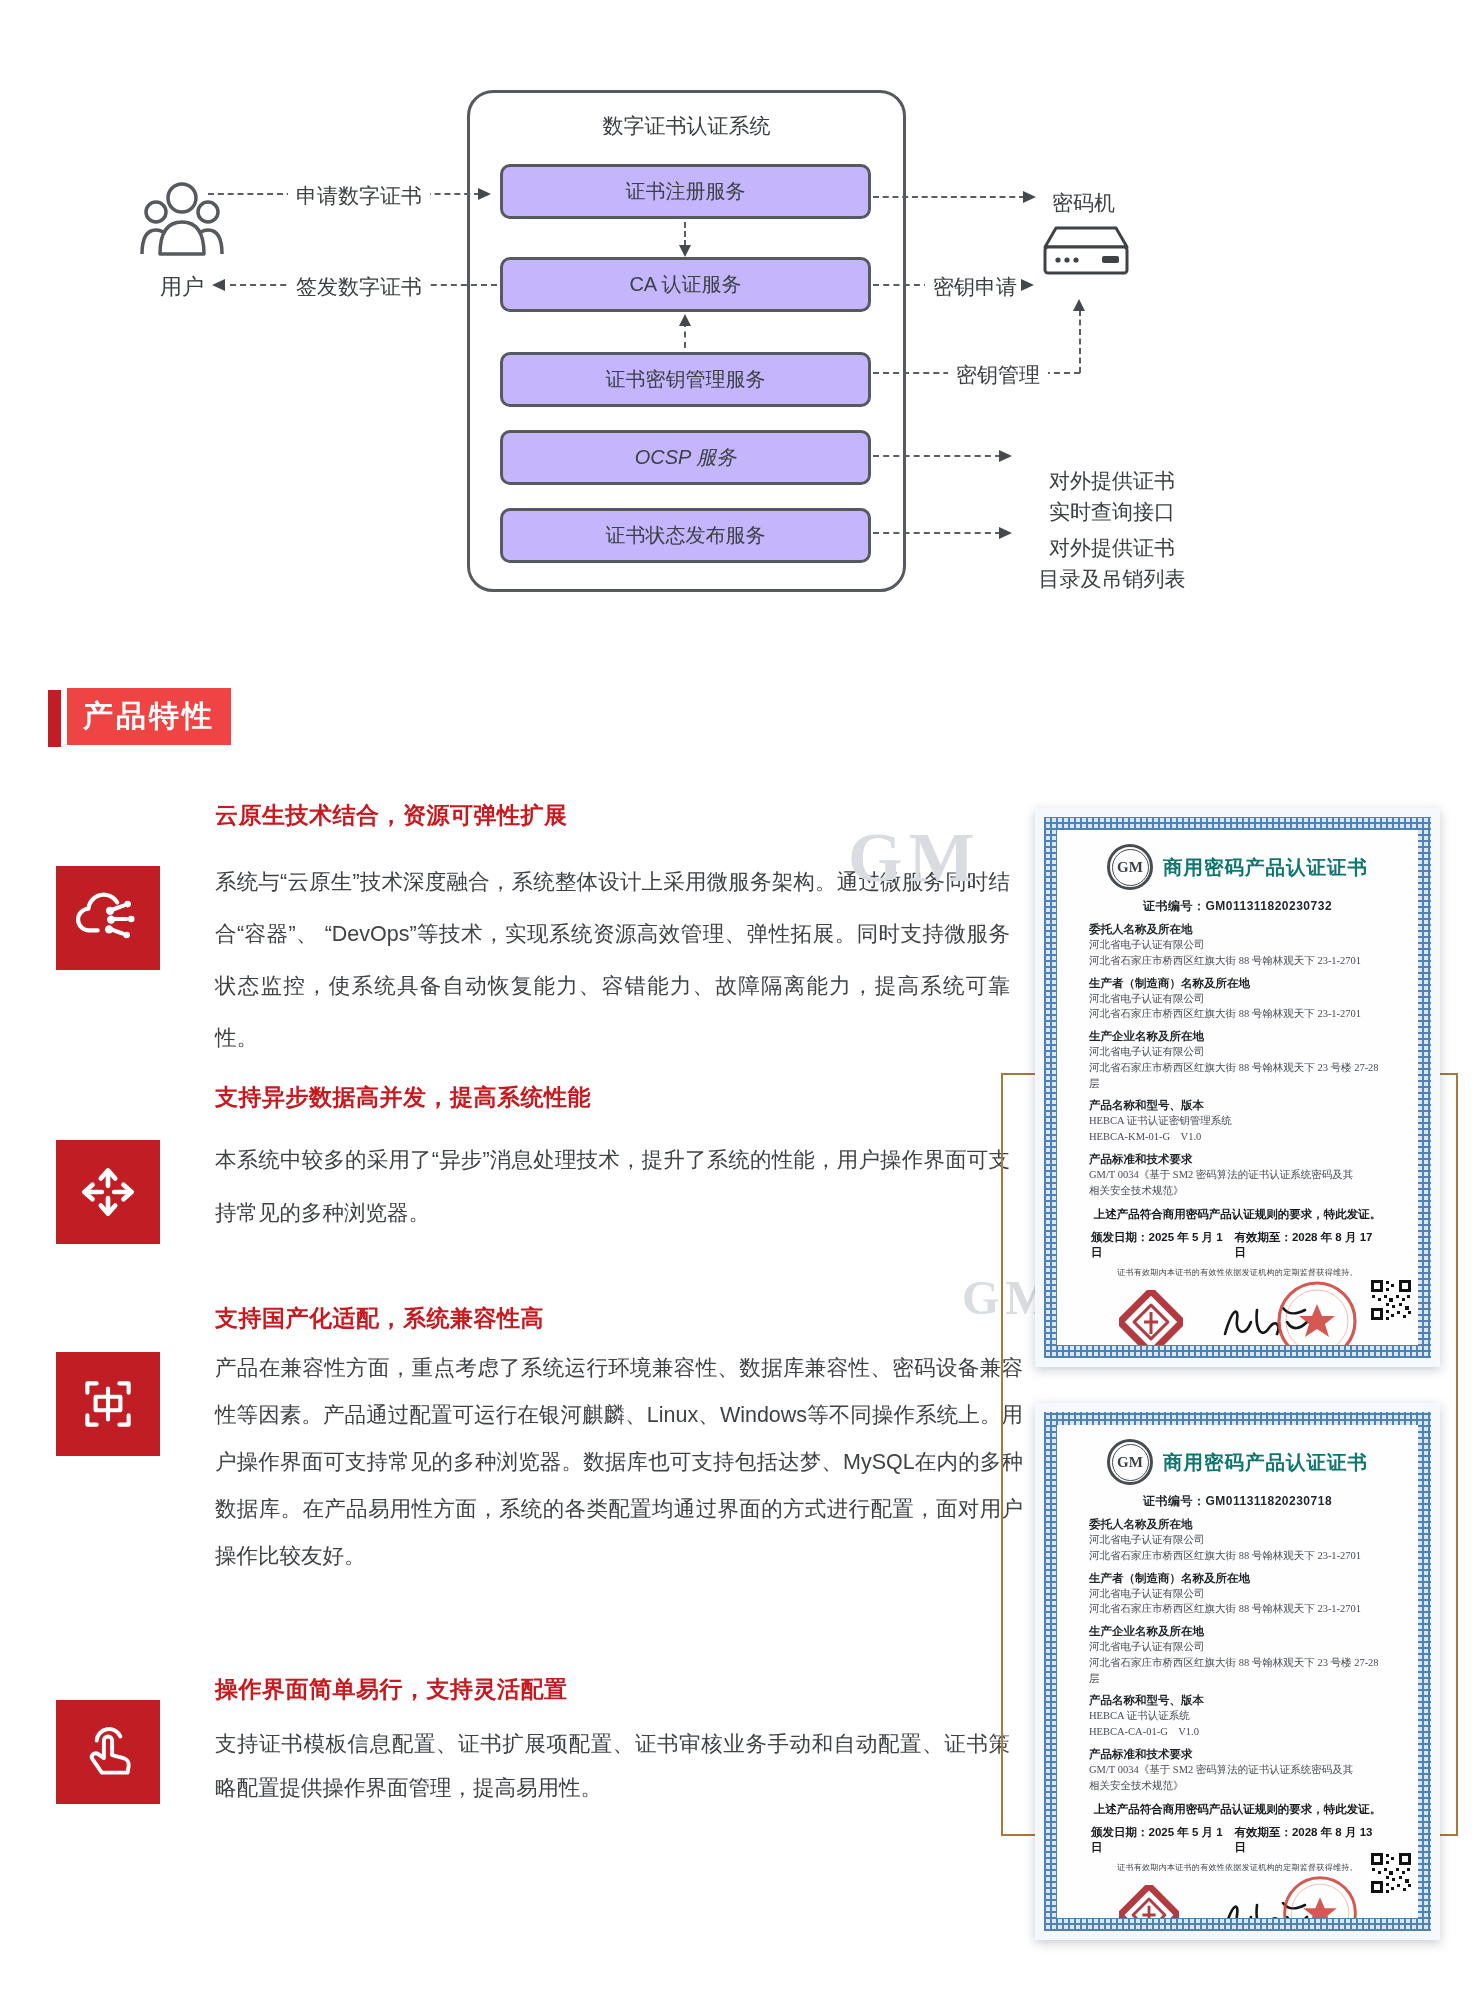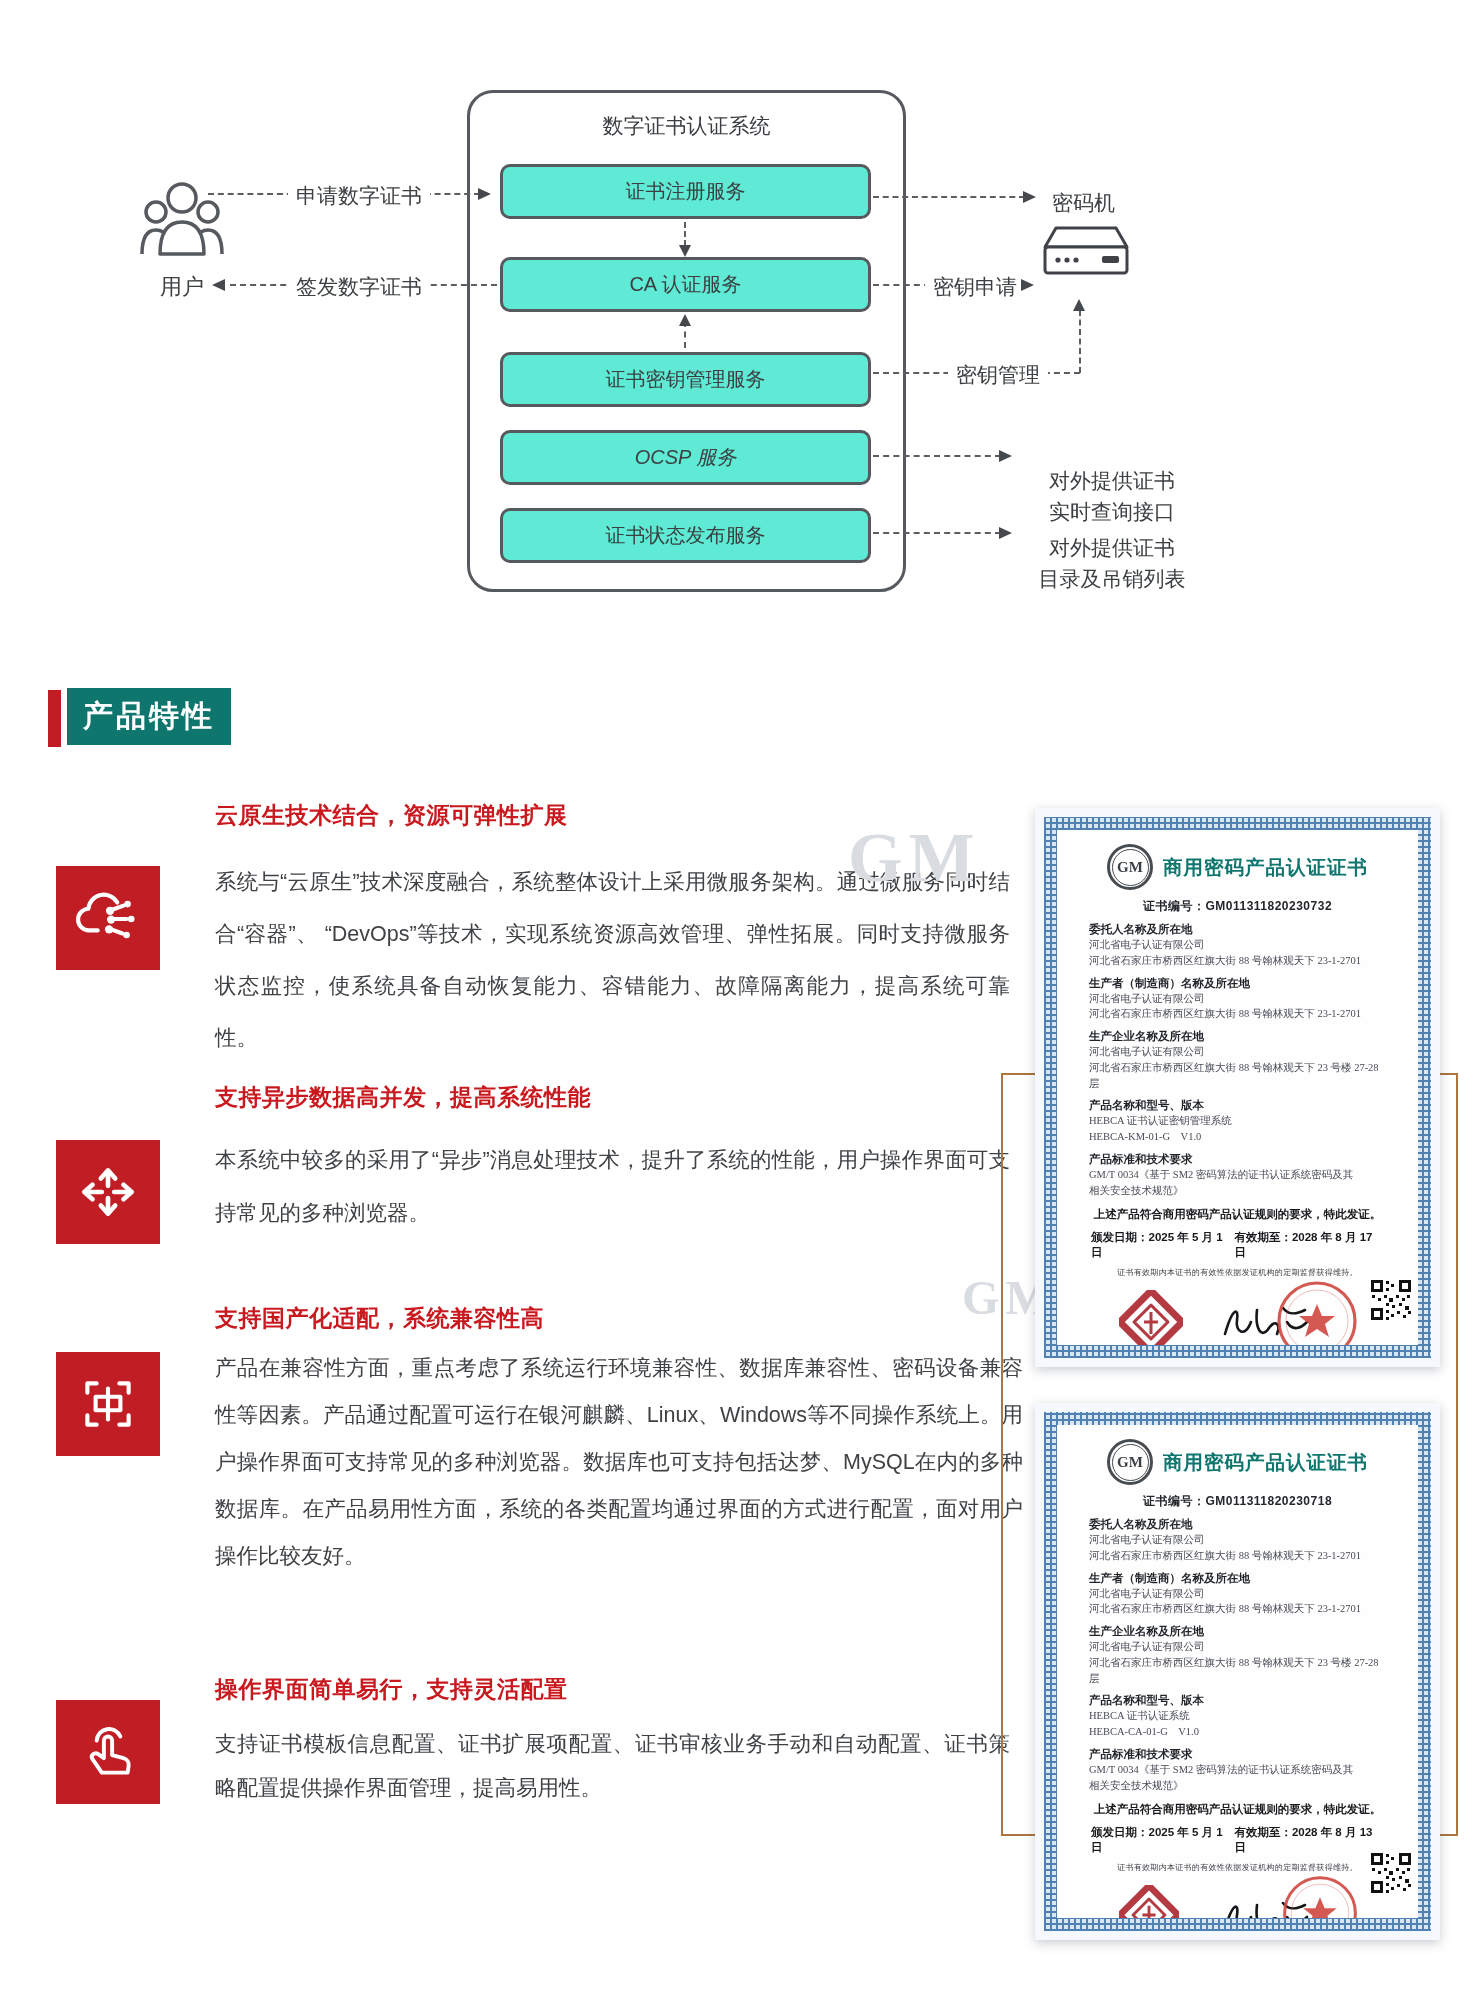--- a/index.html
+++ b/index.html
@@ -7,40 +7,40 @@
     width:1478px; height:2000px; position:relative; overflow:hidden;
     background:#ffffff; font-family:"Liberation Sans", sans-serif; color:#3f4245;
   }
   [data-name]{ box-sizing:border-box; }
 
   
   .sys { position:absolute; left:467px; top:90px; width:439px; height:502px;
          border:3.5px solid #56595d; border-radius:26px; background:#fff; }
   .sys-title { position:absolute; left:467px; top:112px; width:439px; text-align:center;
          font-size:21px; color:#3a3e42; }
-  .svc { position:absolute; left:500px; width:371px; height:55px; background:#5eead4;
+  .svc { position:absolute; left:500px; width:371px; height:55px; background:#c4b5fd;
          border:3.5px solid #56595d; border-radius:10px; display:flex; align-items:center;
          justify-content:center; font-size:20px; color:#3c4043; z-index:3; }
   .dash-h { position:absolute; border-top:2.5px dashed #5a5e63; z-index:1; }
   .dash-v { position:absolute; border-left:2.5px dashed #5a5e63; z-index:1; }
   .arr { position:absolute; width:0; height:0; z-index:2; }
   .arr.r { border-top:6px solid transparent; border-bottom:6px solid transparent; border-left:13px solid #45494d; }
   .arr.l { border-top:6px solid transparent; border-bottom:6px solid transparent; border-right:13px solid #45494d; }
   .arr.d { border-left:6px solid transparent; border-right:6px solid transparent; border-top:12px solid #45494d; }
   .arr.u { border-left:6px solid transparent; border-right:6px solid transparent; border-bottom:12px solid #45494d; }
   .lbl { position:absolute; font-size:21px; color:#3c4043; background:#fff; padding:0 8px; z-index:2; }
   .plain-lbl { position:absolute; font-size:21px; color:#3c4043; z-index:2; }
   .outlbl { position:absolute; font-size:21px; color:#3c4043; text-align:center; line-height:31px;margin-top:32px; }
   #out1 { left:1032px; top:433px; width:160px; }
   #out2 { left:1027px; top:500px; width:170px; }
   .user-label { position:absolute; left:138px; top:272px; width:88px; text-align:center; font-size:22px; color:#3c4043; }
 
   
   .sec-bar { position:absolute; left:48px; top:690px; width:13px; height:57px; background:#c01d24; }
-  .sec-box { position:absolute; left:67px; top:688px; width:164px; height:57px; background:#0f766e;
+  .sec-box { position:absolute; left:67px; top:688px; width:164px; height:57px; background:#ef4444;
              color:#fff; font-size:30px; font-weight:bold; letter-spacing:3px;
              display:flex; align-items:center; justify-content:center; }
 
   
   .ficon { position:absolute; left:56px; width:104px; height:104px; background:#c01d24;
            display:flex; align-items:center; justify-content:center; }
   #fi1{top:866px} #fi2{top:1140px} #fi3{top:1352px} #fi4{top:1700px}
   .f-title { position:absolute; left:215px; font-size:23px; font-weight:bold; color:#c9191f; letter-spacing:0.5px; }
   #ft1{top:800px} #ft2{top:1082px} #ft3{top:1303px} #ft4{top:1674px}
   .f-body { position:absolute; left:215px; color:#3f4245; font-size:21.5px; text-align:justify; }

